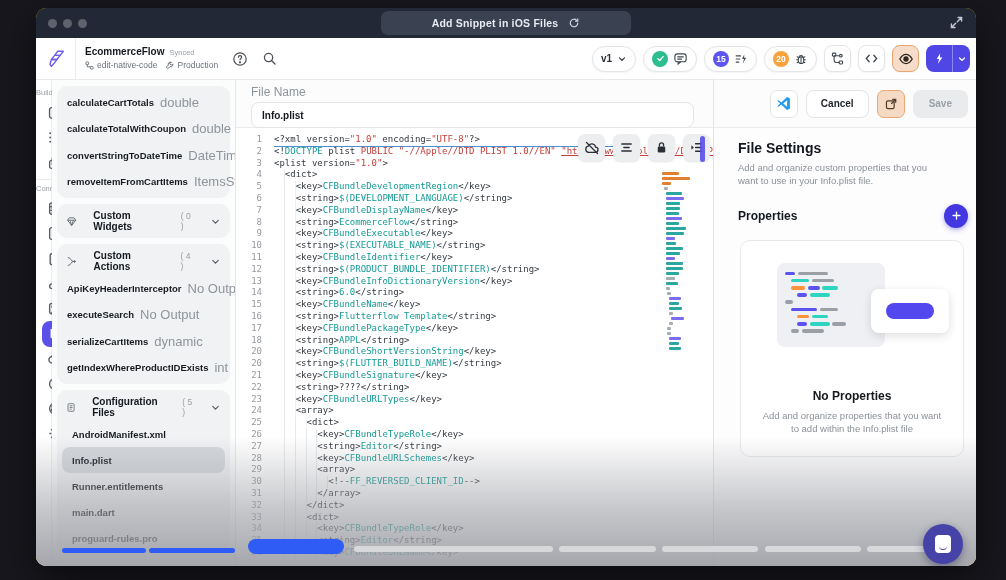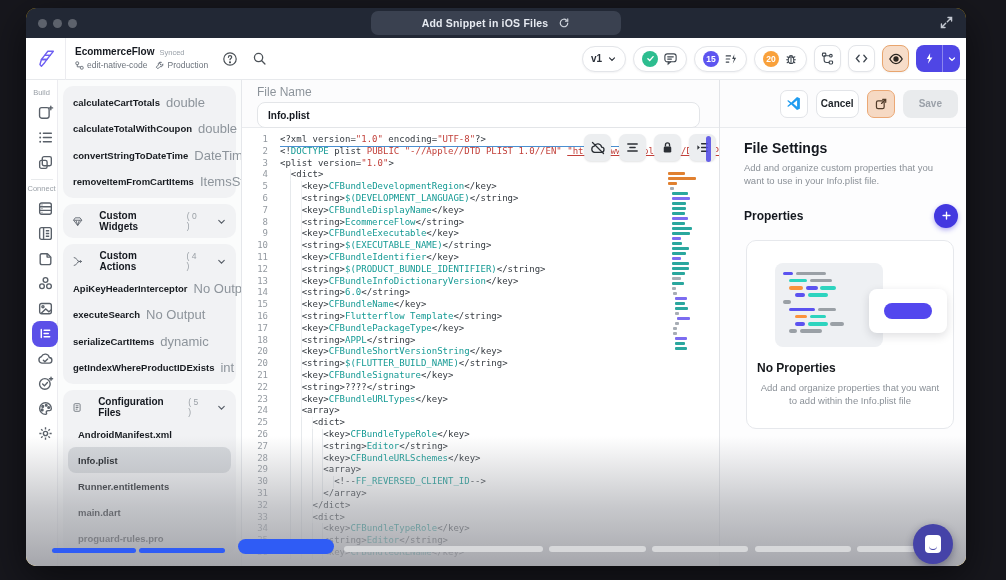--- a/index.html
+++ b/index.html
@@ -1,18 +1,18 @@
 <!DOCTYPE html>
 <html><head>
 <meta charset="utf-8">
 <style>
   * { margin:0; padding:0; box-sizing:border-box; }
   body { font-family:"Liberation Sans", sans-serif; background:#17171d; }
   .stage { position:relative; width:1006px; height:580px; background:#17171d; overflow:hidden; }
-  .window { position:absolute; left:26px; top:8px; width:940px; height:558px; background:#eab308;
+  .window { position:absolute; left:36px; top:8px; width:940px; height:558px; background:#eab308;
             border-radius:10px; overflow:hidden; box-shadow:0 12px 40px rgba(0,0,0,.55); }
 
   
   .titlebar { position:relative; height:30px; background:#222835; display:flex; align-items:center; }
   .dots { display:flex; gap:6px; margin-left:12px; }
   .dot { width:9px; height:9px; border-radius:50%; background:#5d626c; }
   .title-pill { position:absolute; left:50%; transform:translateX(-50%); width:250px; height:24px; top:3px;
                 background:#3a4150; border-radius:7px; display:flex; align-items:center; justify-content:center; gap:10px; }
   .title-pill span { color:#e6eaf1; font-size:10.5px; font-weight:bold; letter-spacing:.2px; }
   .expand { position:absolute; right:12px; top:7px; }
@@ -37,21 +37,21 @@
             display:flex; align-items:center; justify-content:center; box-shadow:0 1px 2px rgba(20,24,35,.05); }
   .eye-btn { background:#f7ddc9; border-color:#e8a56e; }
   .run-btn { height:27px; border-radius:8px; background:#4f46e5; display:flex; align-items:center; overflow:hidden; }
   .run-main { width:26px; height:27px; display:flex; align-items:center; justify-content:center; }
   .run-sep { width:1px; height:27px; background:rgba(255,255,255,.35); }
   .run-caret { width:17px; height:27px; display:flex; align-items:center; justify-content:center; }
 
   
   .main { display:flex; height:486px; }
 
-  .rail { width:32px; border-right:1px solid #ececf0; background:#fff; padding-top:5px; flex:none; }
+  .rail { width:16px; border-right:1px solid #ececf0; background:#fff; padding-top:5px; flex:none; }
   .rail-label { font-size:7.5px; color:#9ba1a8; text-align:center; margin:3px 0 3px; }
   .rail-item { width:38px; height:25px; display:flex; align-items:center; justify-content:center; }
   .rail-item.active .chip { width:26px; height:26px; background:#5b50e8; border-radius:8px; display:flex; align-items:center; justify-content:center; }
   .rail-div { width:22px; height:1px; background:#e8eaec; margin:4px auto; }
 
   .sidebar { width:184px; flex:none; background:#fbfcfc; border-right:1px solid #e5e7eb; padding:6px 5px; overflow:hidden; }
   .card { background:#f1f2f4; border-radius:10px; margin-bottom:6px; padding:3px 0; }
   .fn-row { height:26.5px; display:flex; align-items:center; gap:6px; padding:0 10px; }
   .fn-name { font-size:9.5px; font-weight:bold; color:#171b20; white-space:nowrap; }
   .fn-type { font-size:13px; color:#8d949b; white-space:nowrap; }
@@ -86,42 +86,42 @@
   .minimap { position:absolute; right:19px; top:44px; width:32px; }
   .mbar { height:3px; border-radius:1px; margin-bottom:2px; }
   .scroll-thumb { position:absolute; right:8px; top:8px; width:5px; height:26px; border-radius:3px; background:#4f46e5; opacity:.85; }
 
   
   .panel { flex:1; background:#fdfdfe; border-left:1px solid #e2e4e8; display:flex; flex-direction:column; }
   .panel-head { height:48px; border-bottom:1px solid #e9ebee; background:#fcfcfd; display:flex; align-items:center;
                 justify-content:flex-end; gap:8px; padding-right:8px; flex:none; }
   .vscode-btn { width:28px; height:28px; background:#fff; border:1px solid #e2e4e8; border-radius:7px;
                 display:flex; align-items:center; justify-content:center; }
-  .cancel-btn { height:28px; padding:0 4px; background:#fff; border:1px solid #e2e4e8; border-radius:8px;
+  .cancel-btn { height:28px; padding:0 14px; background:#fff; border:1px solid #e2e4e8; border-radius:8px;
                 font-family:"Liberation Sans",sans-serif; font-size:10px; font-weight:bold; color:#1c2127; }
   .ext-btn { width:28px; height:28px; background:#f6d9c3; border:1px solid #eba875; border-radius:7px;
              display:flex; align-items:center; justify-content:center; }
   .save-btn { height:28px; padding:0 16px; background:#e9ebed; border:none; border-radius:8px;
               font-family:"Liberation Sans",sans-serif; font-size:10px; font-weight:bold; color:#9ba1a9; }
   .panel-body { padding:12px 8px 0 24px; }
   .ps-title { font-size:14px; font-weight:bold; color:#14181f; }
   .ps-desc { font-size:9.5px; color:#8b9198; line-height:1.4; width:208px; margin-top:5px; }
   .props-row { display:flex; align-items:center; margin-top:16px; }
   .props-label { font-size:12px; font-weight:bold; color:#14181f; }
   .add-btn { margin-left:auto; width:24px; height:24px; border-radius:50%; background:#4338e0; border:none;
              display:flex; align-items:center; justify-content:center; box-shadow:0 2px 5px rgba(67,56,224,.4); }
   .empty-card { margin:12px 4px 0 2px; border:1px solid #e6e8ec; border-radius:10px; background:#fff; padding:22px 10px 20px; }
   .illus { position:relative; width:150px; margin:0 auto; height:90px; }
   .illus-code { width:108px; height:84px; background:#eef0f3; border-radius:8px; padding:9px 8px; }
   .irow { display:flex; gap:2.5px; margin-bottom:3.6px; }
   .irow i { display:block; height:3.6px; border-radius:2px; }
   .illus-card { position:absolute; right:-22px; top:26px; width:78px; height:44px; background:#fff; border-radius:8px;
                 box-shadow:0 3px 10px rgba(25,30,40,.14); display:flex; align-items:center; justify-content:center; }
   .illus-pill { width:48px; height:16px; border-radius:8px; background:#5347ee; }
-  .empty-title { text-align:left; font-size:12px; font-weight:bold; color:#15181c; margin-top:8px; }
+  .empty-title { text-align:center; font-size:12px; font-weight:bold; color:#15181c; margin-top:36px; }
   .empty-desc { text-align:center; font-size:9.5px; color:#8b9198; line-height:1.45; width:180px; margin:6px auto 0; }
 
   
   .fade { position:absolute; left:0; right:0; bottom:0; height:130px; pointer-events:none;
           background:linear-gradient(to bottom, rgba(154,156,162,0) 0%, rgba(154,156,162,.55) 55%, rgba(158,159,165,.92) 100%); }
   .skel { position:absolute; border-radius:4px; }
   .chat-fab { position:absolute; left:887px; top:516px; width:40px; height:40px; border-radius:50%; background:#4543a8;
               border:none; display:flex; align-items:center; justify-content:center; box-shadow:0 3px 8px rgba(20,20,60,.4); }
   .chat-glyph { position:relative; width:16px; height:18px; background:#fff; border-radius:4px; }
   .chat-glyph::after { content:""; position:absolute; left:4px; bottom:3px; width:8px; height:4px;

